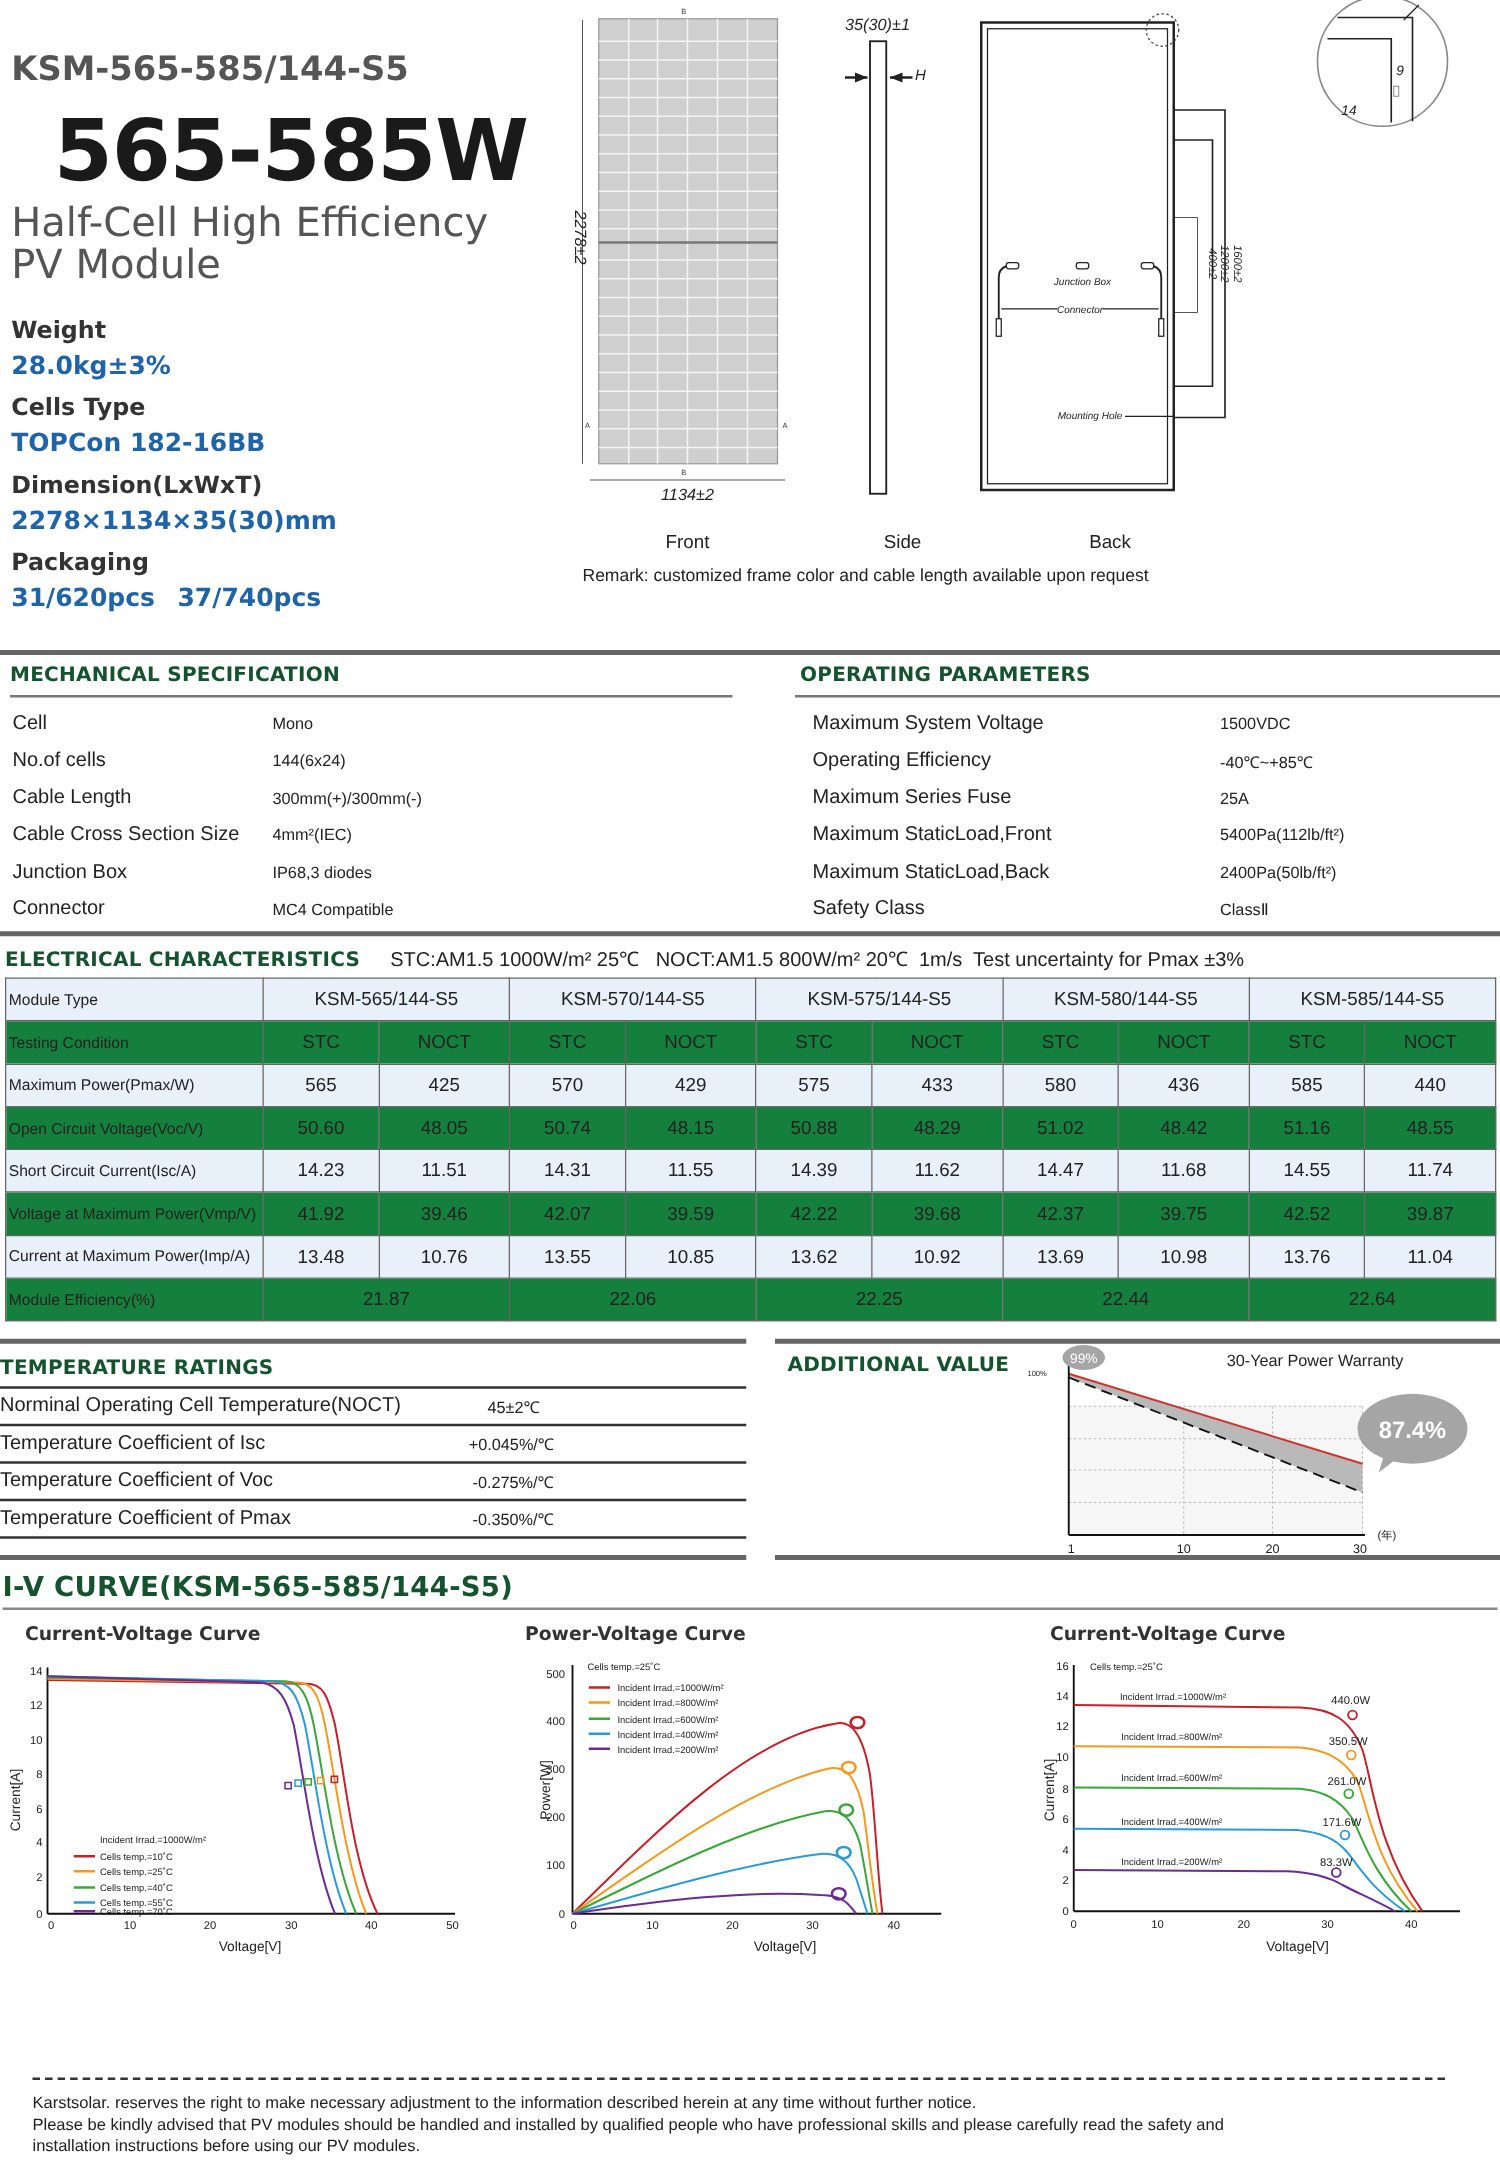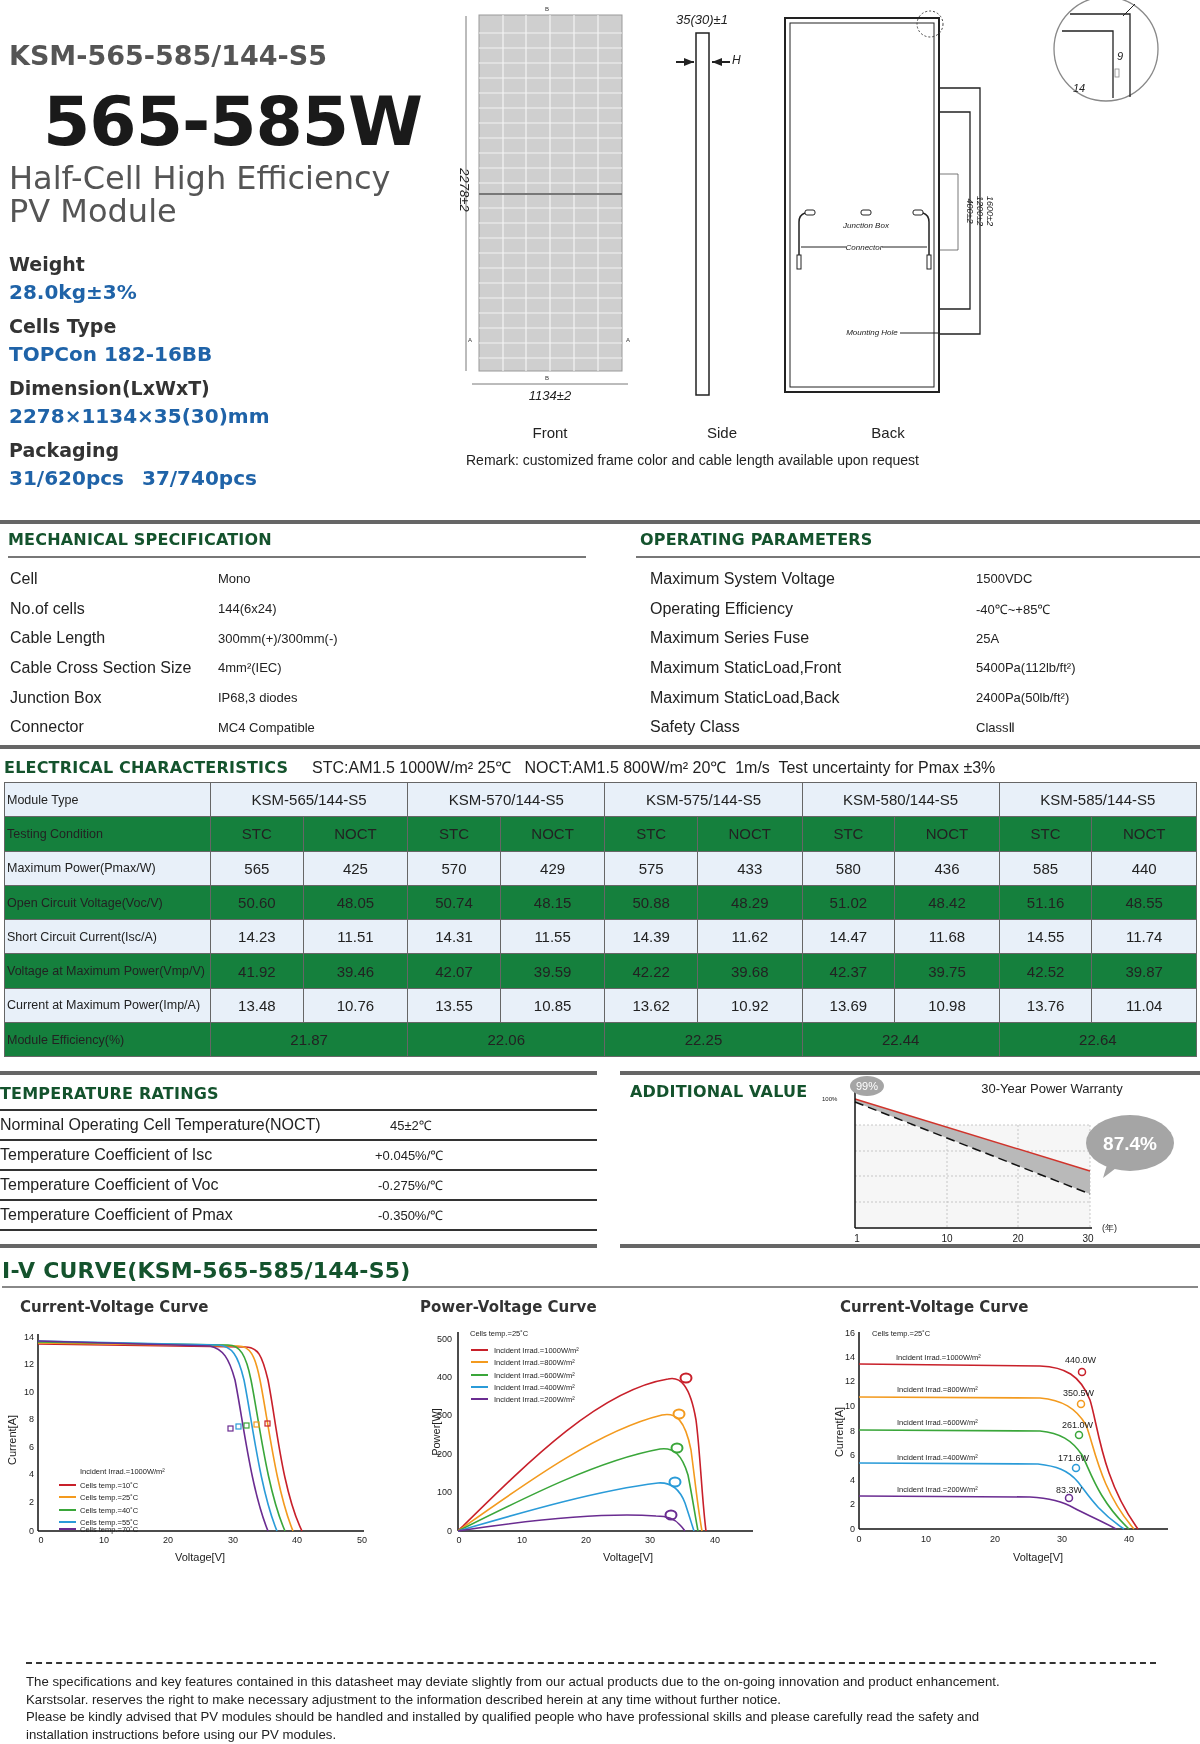--- a/index.html
+++ b/index.html
@@ -532,17 +532,16 @@
     <text x="265" y="43">440.0W</text>
     <text x="263" y="76">350.5W</text>
     <text x="262" y="108">261.0W</text>
     <text x="258" y="141">171.6W</text>
     <text x="256" y="173">83.3W</text>
   </g>
 </svg>
 
 <div class="abs dash-line"></div>
 <div class="abs footer">
-  <div>The specifications and key features contained in this datasheet may deviate slightly from our actual products due to the on-going innovation and product  enhancement.</div>
   <div>Karstsolar. reserves the right to make necessary adjustment to the information described herein at any time without further notice.</div>
   <div>Please be kindly advised that PV modules should be handled and installed by qualified people who have professional skills and please carefully read the safety and</div>
   <div>installation instructions before using our PV modules.</div>
 </div>
 
 </body></html>

